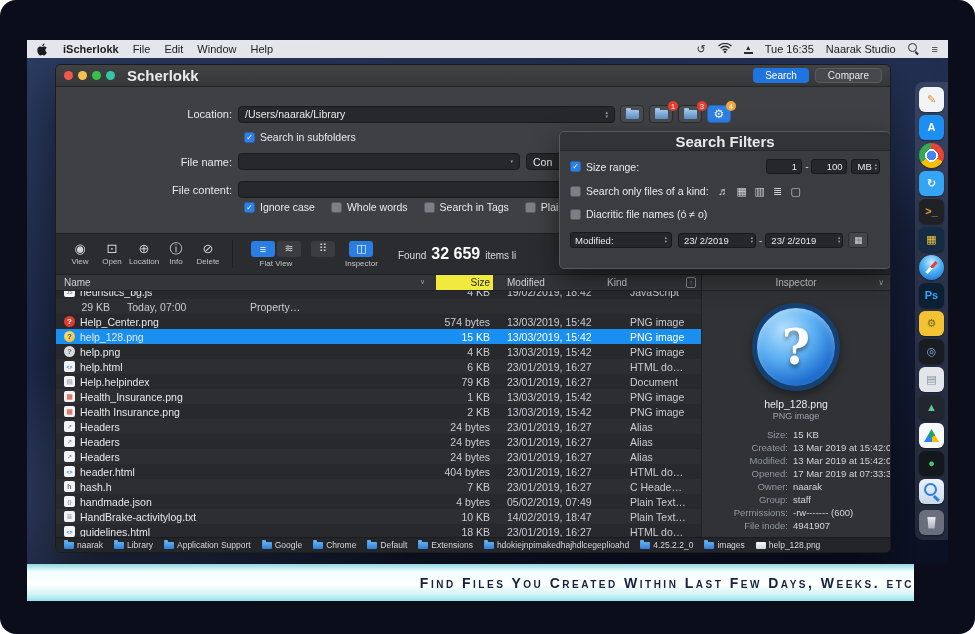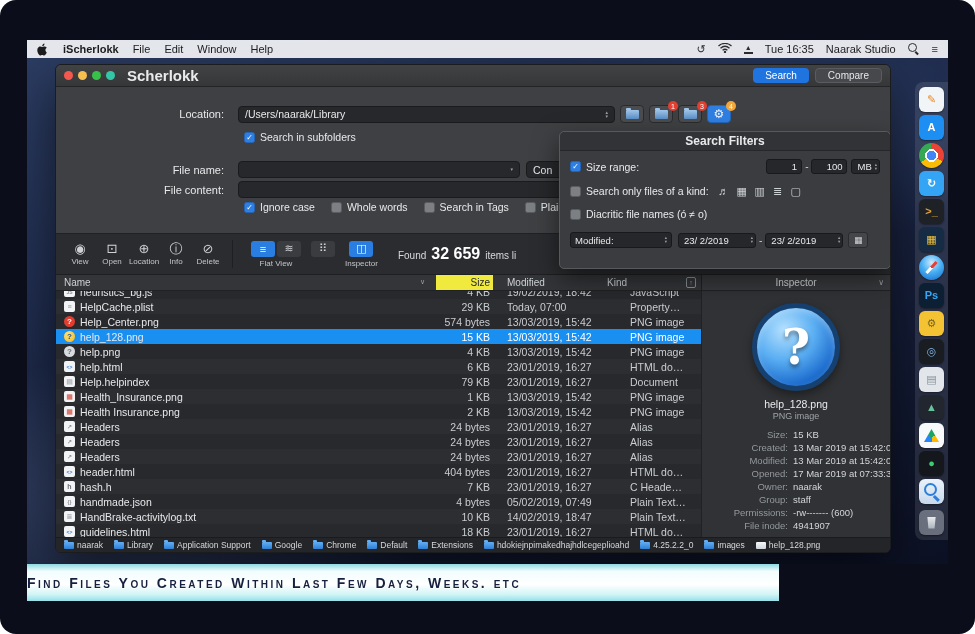--- a/index.html
+++ b/index.html
@@ -37,21 +37,21 @@
   .l-red{background:#f4574e}.l-yellow{background:#f6bf4f}.l-green{background:#38c149}.l-teal{background:#33c7a8}
   .title{font-size:15px;font-weight:700;color:#e9eaec}
   .tb-buttons{margin-left:auto;display:flex;gap:6px}
   .tb-btn{height:15px;padding:0 12px;border-radius:4px;font-size:10px;display:flex;align-items:center;color:#fff;cursor:default}
   .tb-search{background:#1f74e0}
   .tb-compare{background:#46484c;border:1px solid #5a5c60;color:#e6e7e9}
 
   
   .formarea{position:absolute;left:0;top:22px;right:0;height:146px;background:#3e4043}
   .frow{position:absolute;display:flex;align-items:center}
-  .flabel{width:182px;text-align:right;font-size:11px;color:#e8e9eb;padding-right:14px;flex:none}
+  .flabel{width:182px;text-align:right;font-size:11px;color:#e8e9eb;padding-right:6px;flex:none}
   .field{height:17px;background:#27282b;border:1px solid #1a1b1d;border-radius:4px;display:flex;align-items:center;
     color:#e8e9eb;font-size:10.5px;padding:0 6px}
   .combo-arrows{margin-left:auto;display:flex;flex-direction:column;line-height:4.5px;font-size:5px;color:#9aa0a6;padding-left:4px}
   .r-location{left:0;top:18px}
   .f-location{width:377px}
   .loc-btns{display:flex;align-items:center}
   .loc-btn{position:relative;width:24px;height:18px;background:#4a4c50;border:1px solid #2a2b2d;border-radius:4px;
     margin-left:5px;display:flex;align-items:center;justify-content:center}
   .loc-btn.active{background:#2f7fe3;border-color:#2465b8}
   .badge{position:absolute;top:-5px;right:-6px;min-width:10px;height:10px;border-radius:5px;font-size:7px;color:#fff;
@@ -61,21 +61,21 @@
   .v-folder{background:linear-gradient(#9fc5ea,#5b8fc7);border-radius:1px;position:relative}
   .v-folder::before{content:"";position:absolute;top:-2px;left:0;width:40%;height:2px;background:#9fc5ea;border-radius:1px 1px 0 0}
   .v-gear{background:none!important;display:flex;align-items:center;justify-content:center;color:#eef4fa}
   .v-gear::before{content:"⚙";font-size:12px;line-height:1}
   .r-subfolders{left:188px;top:44px}
   .cb{width:11px;height:11px;border-radius:2.5px;background:#7c7f83;border:1px solid #5a5c60;display:flex;
     align-items:center;justify-content:center;font-size:8px;color:#fff;flex:none}
   .cb.checked{background:#2f7fe3;border-color:#2465b8}
   .cb.checked::before{content:"✓"}
   .cb-label{font-size:10.5px;color:#e8e9eb;margin-left:5px;white-space:nowrap}
-  .r-filename{left:0;top:74px}
+  .r-filename{left:0;top:66px}
   .f-name{width:282px}
   .f-con{width:60px;margin-left:6px}
   .r-filecontent{left:0;top:94px}
   .f-content{width:332px}
   .r-checks{left:188px;top:114px;display:flex;gap:16px}
   .copt{display:flex;align-items:center}
 
   
   .toolbar{position:absolute;left:0;top:168px;right:0;height:42px;background:#2b2c2f;border-top:1px solid #202124;
     border-bottom:1px solid #1e1f21;display:flex;align-items:center;padding:0 8px}
@@ -156,21 +156,21 @@
   .chip{display:flex;align-items:center;gap:3px;font-size:8.5px;color:#d6d8da;white-space:nowrap}
   .pic{width:10px;height:7px;flex:none}
   .pic.v-folder{background:linear-gradient(#62aef2,#2f7fd6)}
   .pic.v-folder::before{background:#62aef2}
   .v-file{background:linear-gradient(#f5f7f9,#cfd5db);border-radius:1px}
 
   
   .filters{position:absolute;left:503px;top:66px;width:332px;height:138px;background:#3a3c3f;border:1px solid #57595d;
     border-radius:5px;box-shadow:0 10px 26px rgba(0,0,0,.5);z-index:20}
   .filters-head{height:19px;background:#313336;border-bottom:1px solid #26272a;display:flex;align-items:center;
-    justify-content:center;font-size:12px;font-weight:700;color:#e8e9eb;border-radius:5px 5px 0 0}
+    justify-content:center;font-size:15px;font-weight:700;color:#e8e9eb;border-radius:5px 5px 0 0}
   .f-row{position:absolute;left:10px;right:10px;display:flex;align-items:center}
   .f1{top:27px}.f2{top:52px}.f3{top:76px}.f4{top:100px}
   .gap{flex:1}
   .f-input{width:36px;height:15px;background:#26272a;border:1px solid #18191b;border-radius:3px;color:#e8e9eb;
     font-size:9.5px;display:flex;align-items:center;justify-content:flex-end;padding:0 4px}
   .f-stepbox{display:flex;align-items:center;height:15px;background:#26272a;border:1px solid #18191b;border-radius:3px;
     color:#e8e9eb;font-size:9.5px;padding:0 2px 0 5px;gap:3px;white-space:nowrap}
   .stepper{display:flex;flex-direction:column;font-size:4.5px;line-height:4px;color:#9aa0a6}
   .dash{color:#cfd2d5;font-size:10px;margin:0 3px}
   .kind-icons{display:flex;gap:4px;margin-left:8px}
@@ -197,21 +197,21 @@
   .v-gdrive::before{content:"";width:15px;height:13px;clip-path:polygon(50% 0,100% 100%,0 100%);
     background:conic-gradient(from 180deg at 50% 66%,#2684fc 0 120deg,#1da462 0 240deg,#ffba00 0)}
   .v-scherlokk{background:linear-gradient(#eaf2fa,#c8d9ec)}
   .v-scherlokk::before{content:"";position:absolute;left:5px;top:4px;width:9px;height:9px;border:2.5px solid #2b7fd9;border-radius:50%}
   .v-scherlokk::after{content:"";position:absolute;right:4px;bottom:5px;width:7px;height:2.5px;background:#2b7fd9;transform:rotate(45deg)}
   .v-trash{background:rgba(235,240,245,.35);margin-top:3px}
   .v-trash::before{content:"";width:11px;height:12px;background:linear-gradient(#e8ebee,#aab2bb);
     clip-path:polygon(12% 0,88% 0,78% 100%,22% 100%)}
 
   
-  .banner{position:absolute;left:27px;top:564px;width:752px;height:37px;display:flex;align-items:center;justify-content:flex-start;
+  .banner{position:absolute;left:27px;top:564px;width:887px;height:37px;display:flex;align-items:center;justify-content:flex-end;
     background:linear-gradient(180deg,#8ed8e0 0%,#f2fdfe 20%,#ffffff 55%,#d2f4f6 82%,#96e0e8 100%)}
   .banner-text{font-variant:small-caps;font-weight:700;letter-spacing:2.5px;font-size:14px;color:#16213f;
     text-shadow:0 1px 0 rgba(255,255,255,.9)}
 </style>
 </head>
 <body>
 
 <div class="frame">
   <div class="desktop">
 
@@ -421,24 +421,20 @@
               <div class="c-name">
                 <span class="fic v-js"></span>
                 <span>heuristics_bg.js</span>
               </div>
               <div class="c-size">4 KB</div>
               <div class="c-mod">19/02/2019, 18:42</div>
               <div class="c-kind">JavaScript</div>
             </div>
 
             <div class="row">
-              <div class="c-name">
-                <span class="fic v-plist"></span>
-                <span>HelpCache.plist</span>
-              </div>
               <div class="c-size">29 KB</div>
               <div class="c-mod">Today, 07:00</div>
               <div class="c-kind">Property…</div>
             </div>
 
             <div class="row">
               <div class="c-name">
                 <span class="fic v-qred"></span>
                 <span>Help_Center.png</span>
               </div>

